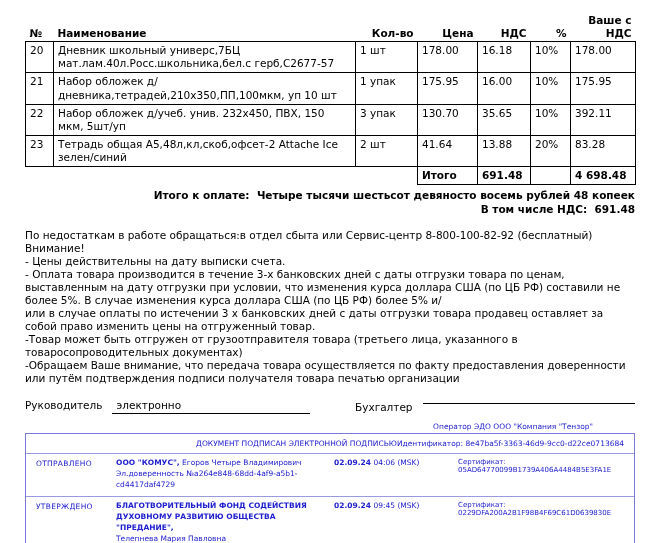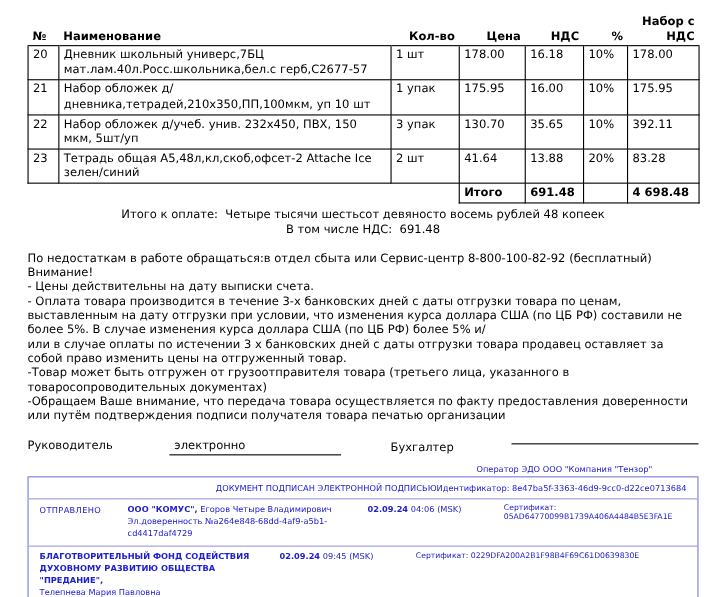--- a/index.html
+++ b/index.html
@@ -18,33 +18,33 @@
   }
   table.items th.l{text-align:left;}
   table.items td{
     border:1px solid #000;padding:2px 4px;vertical-align:top;line-height:1.25;
   }
   .r{text-align:left;}
   tr.totals td{border:none;font-weight:bold;padding:2px 4px;}
   tr.totals td.tb{border:1px solid #000;}
 
   
-  .summary{width:610px;text-align:center;font-size:10.5px;margin-top:3px;font-weight:normal;}
+  .summary{width:610px;text-align:right;font-size:10.5px;margin-top:3px;font-weight:bold;}
   .sum-line{line-height:1.35;}
 
   
   .terms{margin-top:12px;width:610px;font-size:10.5px;line-height:13px;}
 
   
   .sigs{display:flex;margin-top:14px;font-size:10.5px;align-items:flex-end;width:610px;}
   .sig-block{display:flex;align-items:flex-start;}
   .sig-block.left{width:285px;}
   .sig-block.right{flex:1;margin-left:45px;}
   .sig-label{white-space:nowrap;padding-right:10px;padding-bottom:1px;}
-  .sig-linebox{flex:1;margin-left:42px;}
+  .sig-linebox{flex:1;}
   .sig-note{font-size:10.5px;padding-left:4px;line-height:1.2;}
   .sig-line{border-bottom:1px solid #000;height:2px;}
 
   
   .esign{margin-top:8px;width:610px;}
   .operator{color:#2020cf;font-size:7.5px;text-align:right;padding-right:42px;margin-bottom:2px;}
   .ebox{border:1px solid #7a7ad8;box-sizing:border-box;width:610px;color:#2020cf;font-size:7.5px;}
   .ebox-header{display:flex;justify-content:flex-end;align-items:center;padding:5px 10px;border-bottom:1px solid #9a9ae0;}
   .erow{display:flex;padding:4px 10px 5px 10px;}
   .erow.approved{border-top:1px solid #9a9ae0;}
@@ -71,21 +71,21 @@
         <col style="width:65px">
     </colgroup>
     <thead>
       <tr>
         <th class="l">№</th>
         <th class="l">Наименование</th>
         <th>Кол-во</th>
         <th>Цена</th>
         <th>НДС</th>
         <th>%</th>
-        <th>Набор с НДС</th>
+        <th>Ваше с НДС</th>
       </tr>
     </thead>
     <tbody>
       <tr>
         <td>20</td>
         <td>Дневник школьный универс,7БЦ мат.лам.40л.Росс.школьника,бел.с герб,С2677-57</td>
         <td class="r">1 шт</td>
         <td class="r">178.00</td>
         <td class="r">16.18</td>
         <td class="r">10%</td>
@@ -181,20 +181,21 @@
           </div>
           <div>Эл.доверенность №а264е848-68dd-4af9-a5b1-cd4417daf4729</div>
         </div>
         <div class="ecol edate">
           <span class="eb">02.09.24</span>
           <span>04:06 (MSK)</span>
         </div>
         <div class="ecol ecert">Сертификат: 05AD64770099B1739A406A4484B5E3FA1E</div>
       </div>
       <div class="erow approved">
+        <div class="ecol elabel">УТВЕРЖДЕНО</div>
         <div class="ecol eorg">
           <div class="eb">БЛАГОТВОРИТЕЛЬНЫЙ ФОНД СОДЕЙСТВИЯ ДУХОВНОМУ РАЗВИТИЮ ОБЩЕСТВА "ПРЕДАНИЕ",</div>
           <div>Телепнева Мария Павловна</div>
 
         </div>
         <div class="ecol edate">
           <span class="eb">02.09.24</span>
           <span>09:45 (MSK)</span>
         </div>
         <div class="ecol ecert">Сертификат: 0229DFA200A2B1F98B4F69C61D0639830E</div>

